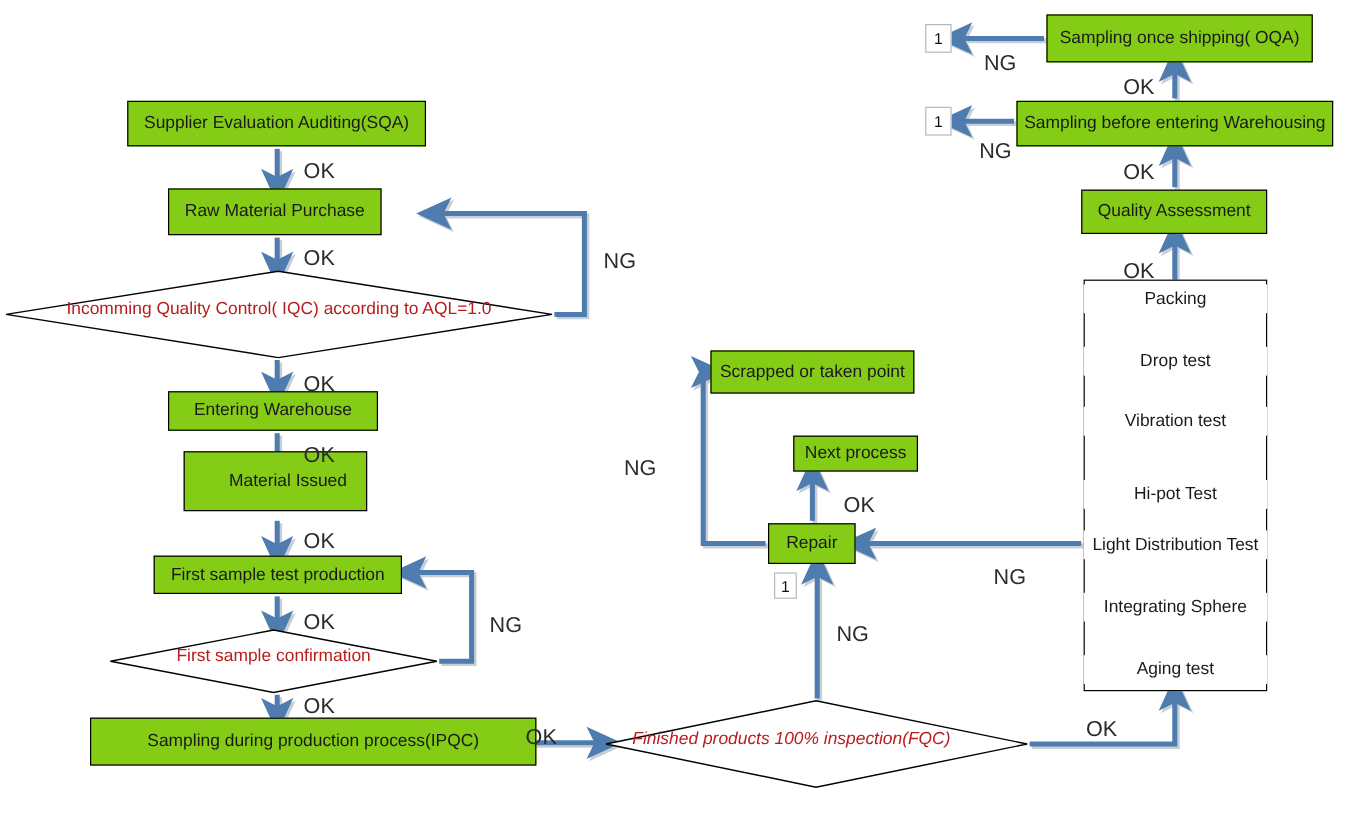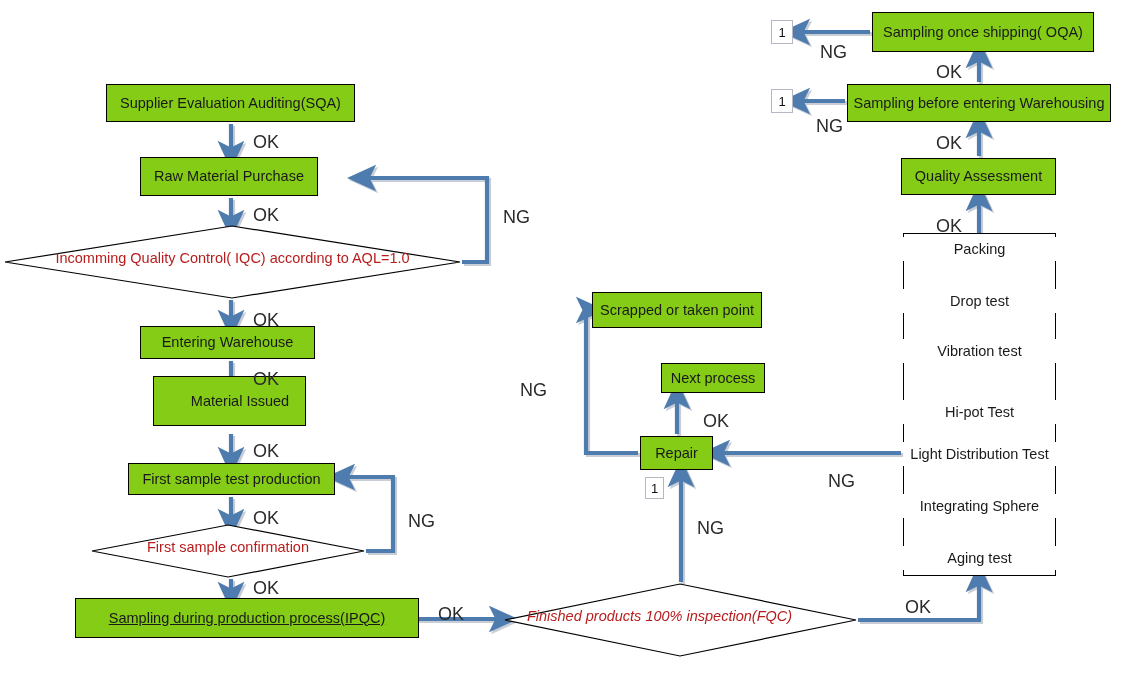--- a/index.html
+++ b/index.html
@@ -186,21 +186,21 @@
   </div>
 
   <div class="node" style="left:128px;top:463px;width:207px;height:32px;">
     <span>First sample test production</span>
   </div>
 
   <div class="diamond-label" style="left:92px;top:539px;width:272px;height:24px;">
     <span>First sample confirmation</span>
   </div>
 
-  <div class="node" style="left:75px;top:598px;width:344px;height:40px;text-decoration:underline;">
+  <div class="node" style="left:75px;top:598px;width:372px;height:40px;">
     <span>Sampling during production process(IPQC)</span>
   </div>
 
   <div class="node" style="left:592px;top:292px;width:170px;height:36px;">
     <span>Scrapped or taken point</span>
   </div>
 
   <div class="node" style="left:661px;top:363px;width:104px;height:30px;">
     <span>Next process</span>
   </div>

